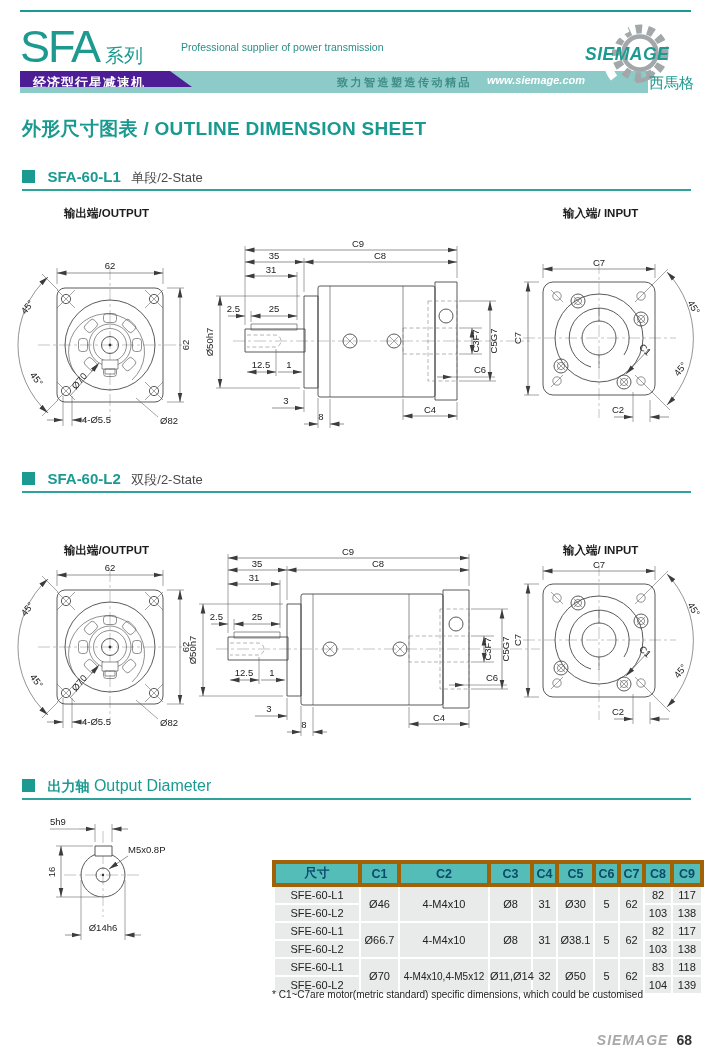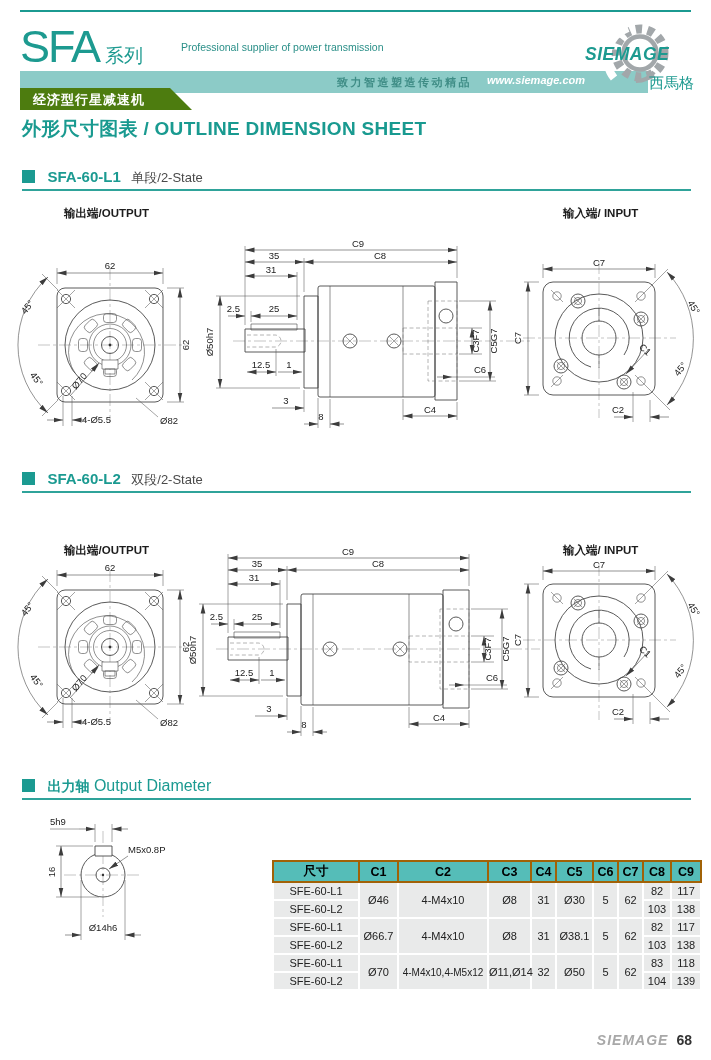--- a/index.html
+++ b/index.html
@@ -11,42 +11,42 @@
 
   
   .toprule{left:20px;top:10px;width:671px;height:2px;background:#1b9a91}
   .sfa{left:20px;top:24px;color:#1d9a90;line-height:1;white-space:nowrap}
   .sfa .big{font-size:45px;font-weight:normal;letter-spacing:-2px}
   .sfa .small{font-size:19px;margin-left:6px}
   .supplier{left:181px;top:39px;line-height:1.2}
   .supplier .cn{font-size:14px;font-weight:bold;color:#11706a}
   .supplier .en{font-size:10.5px;color:#2a8f88;margin-top:2px}
   .band-light{left:20px;top:71px;width:628px;height:22px;background:#8ccbc7}
-  .band-dark{left:20px;top:88px;width:172px;height:22px;background:#4d7c0f;
+  .band-dark{left:20px;top:71px;width:172px;height:16px;background:#4c1d95;
     clip-path:polygon(0 0,150px 0,172px 100%,0 100%)}
   .band-dark span{position:absolute;left:13px;top:3px;font-size:13px;font-weight:bold;color:#fff;letter-spacing:1px}
   .slogan{left:337px;top:75px;font-size:11px;color:#3f8d86;letter-spacing:2.5px;font-weight:bold}
   .website{left:487px;top:74px;font-size:11px;color:#fff;font-weight:bold;font-style:italic}
   .gearlogo{left:592px;top:20px}
   .brand-text{left:585px;top:44px;font-size:17.5px;font-weight:bold;font-style:italic;color:#1d9a90;letter-spacing:.5px}
   .brand-cn{left:649px;top:74px;font-size:15px;color:#1d9a90;font-family:"Liberation Serif",serif}
 
   .page-title{left:22px;top:116px;font-size:19px;font-weight:bold;color:#199a90;letter-spacing:.3px}
 
   
   .sec{left:22px;width:669px;height:24px}
   .sec .sq{display:inline-block;width:13px;height:13px;background:#1b9a91;vertical-align:-1px;margin-right:8px}
   .sec .t{font-size:15px;font-weight:bold;color:#1b9a91}
   .sec .s{font-size:13px;color:#4a4a4a;margin-left:6px}
   .sec .line{position:absolute;left:0;right:0;top:21px;height:1.5px;background:#2fa39a}
   .lbl{font-size:11.5px;font-weight:bold;color:#1c1c1c}
 
   
   .dimtable{left:272px;top:860px;border-collapse:collapse;table-layout:fixed;width:428px}
-  .dimtable th{background:#55bdb8;color:#000000;font-size:12.5px;font-weight:bold;height:19px;border:2px solid #a16207;padding:0}
+  .dimtable th{background:#55bdb8;color:#0c4a6e;font-size:12.5px;font-weight:bold;height:19px;border:4px solid #a16207;padding:0}
   .dimtable td{background:#e9eaea;font-size:11px;color:#222;text-align:center;height:16px;border:2px solid #fff;padding:0}
   .notes{left:272px;top:988px;font-size:10px;color:#222;line-height:1.3}
   .footer{right:19px;top:1031px}
   .footer .fb{font-size:14px;font-weight:bold;font-style:italic;color:#a8a8a8;letter-spacing:1px}
   .footer .pg{font-size:14px;font-weight:bold;color:#333;margin-left:8px}
 
   
   #blueprint{position:absolute;left:0;top:0}
   .ln{stroke:#474747;stroke-width:.9;fill:none;stroke-linejoin:round}
   .tn{stroke-width:.6}
@@ -528,17 +528,18 @@
   </tr>
   <tr>
     <td>SFE-60-L2</td>
     <td>104</td>
     <td>139</td>
   </tr>
 </tbody>
   </table>
 
 <div class="abs notes">
+  <div>* C1~C7are motor(metric standard)  specific dimensions, which could be customised</div>
 </div>
 
 <div class="abs footer">
   <span class="fb">SIEMAGE</span><span class="pg">68</span>
 </div>
 
 </body></html>

